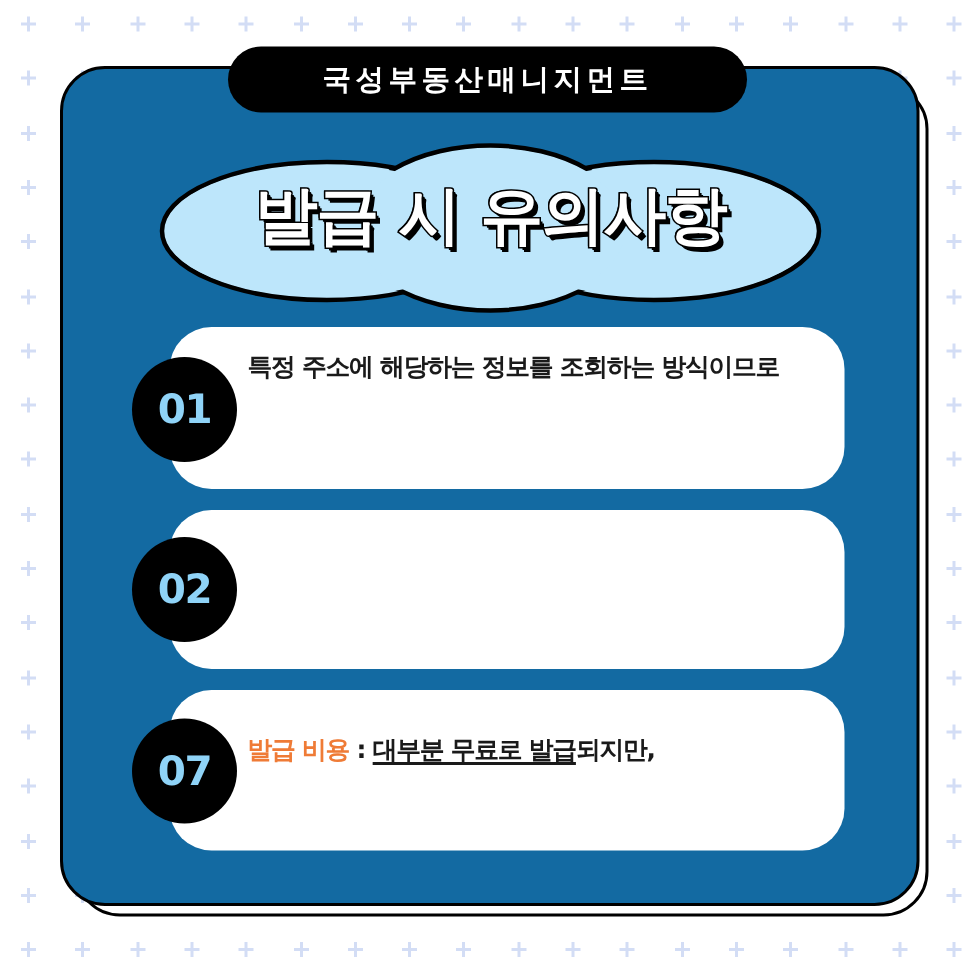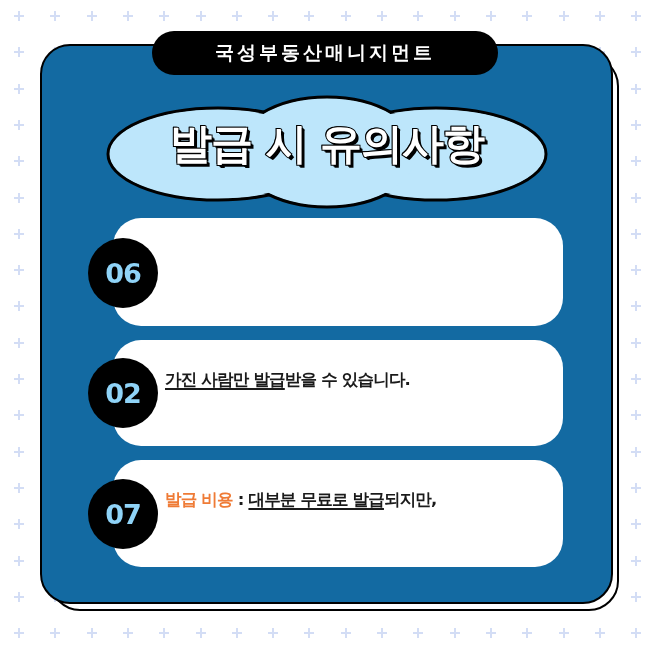--- a/index.html
+++ b/index.html
@@ -410,29 +410,27 @@
       <ellipse cx="112" cy="60" rx="108" ry="44"></ellipse>
       <ellipse cx="330" cy="60" rx="108" ry="44"></ellipse>
       <ellipse cx="221" cy="58" rx="90" ry="53"></ellipse>
     </g>
   </svg>
   <div class="cloud-title">발급 시 유의사항</div>
 </div>
 
 <div class="item" style="top:218px;height:108px;">
   <div class="item-text" style="top:12px;">
+    <span class="line">특정 주소에 해당하는 정보를 조회하는 방식이므로</span>
   </div>
 </div>
-<div class="badge" style="top:238px;">06</div>
+<div class="badge" style="top:238px;">01</div>
 
 <div class="item" style="top:340px;height:106px;">
   <div class="item-text" style="top:25px;">
-    <span class="line">
-      <span class="u">가진 사람만 발급</span><span>받을 수 있습니다.</span>
-    </span>
   </div>
 </div>
 <div class="badge" style="top:358px;">02</div>
 
 <div class="item" style="top:460px;height:107px;">
   <div class="item-text" style="top:25px;">
     <span class="line">
       <span class="hl">발급 비용</span><span> : </span><span class="u">대부분 무료로 발급</span><span>되지만,</span>
     </span>
   </div>

